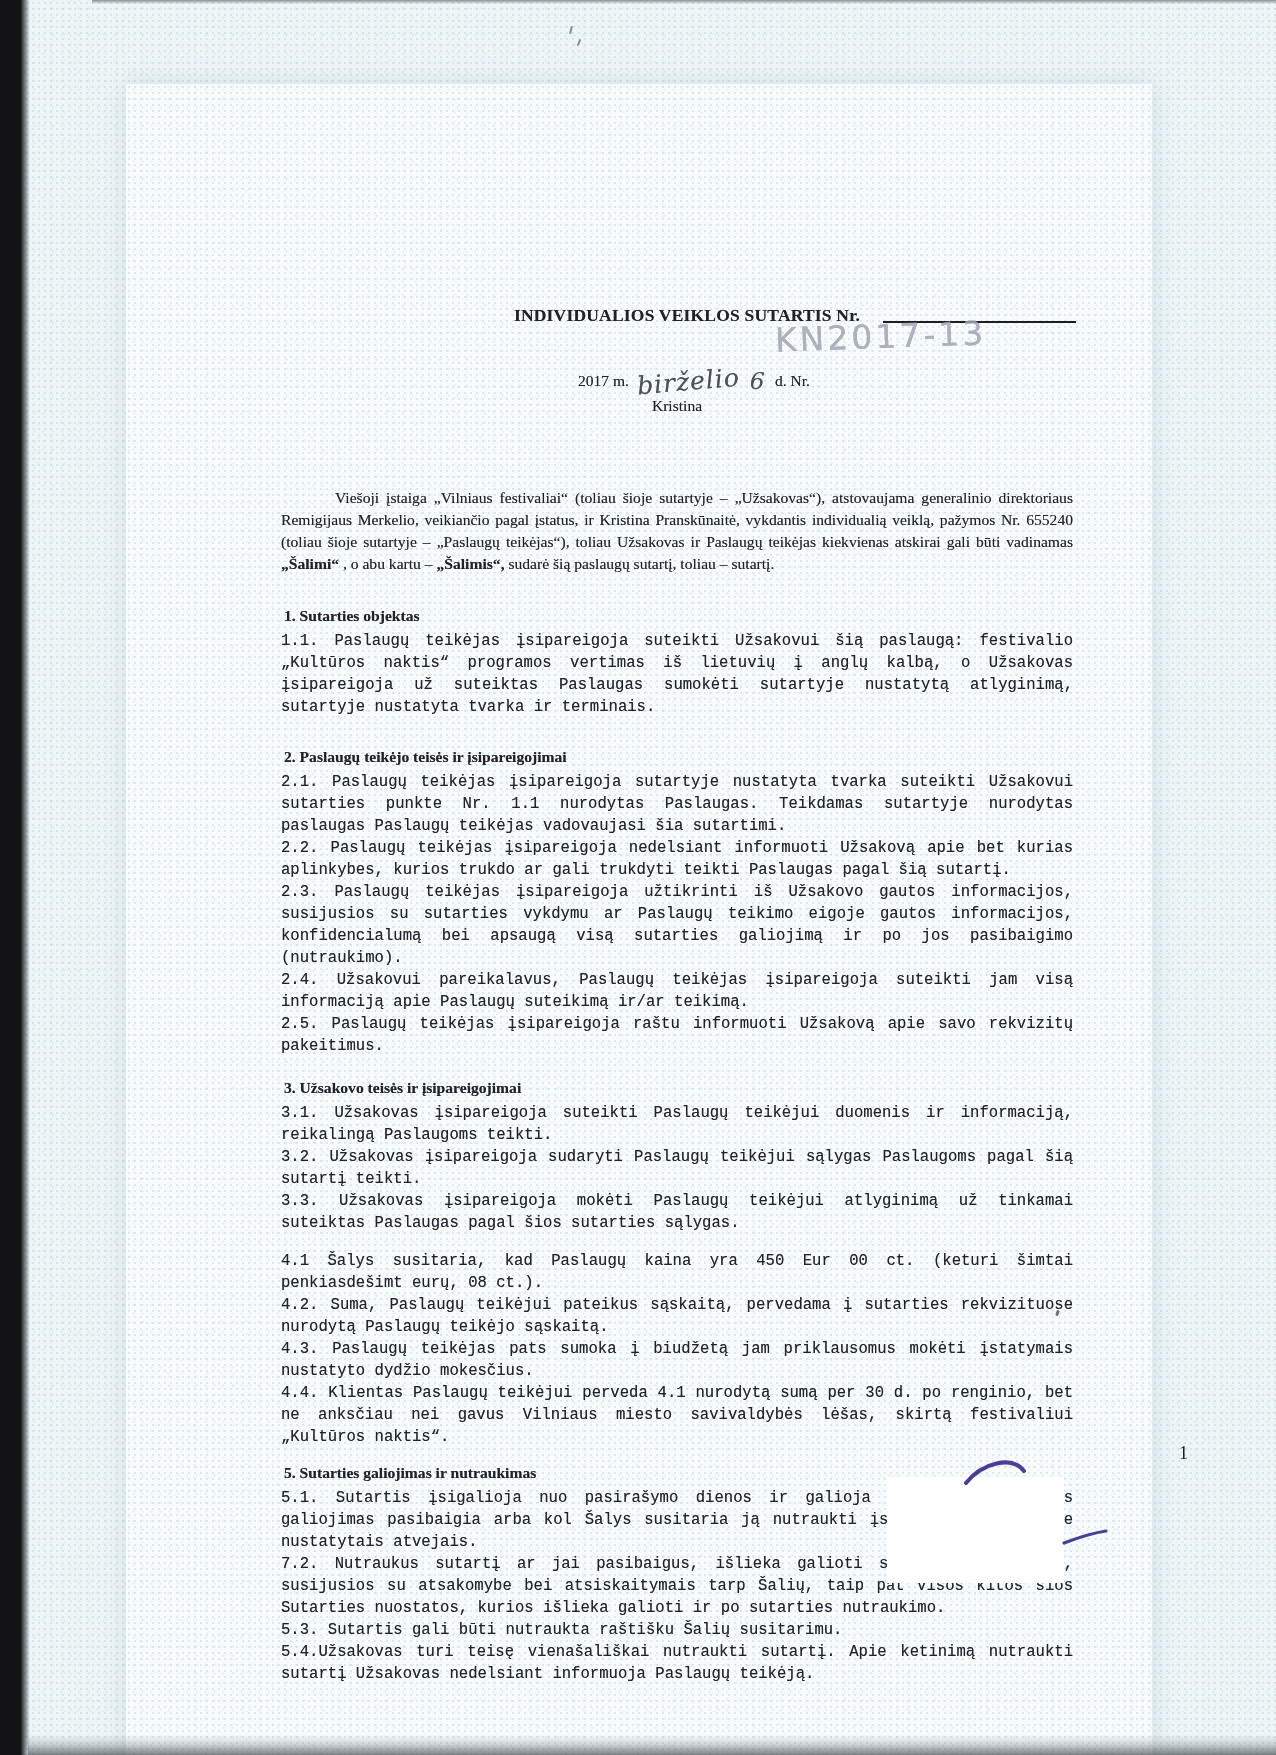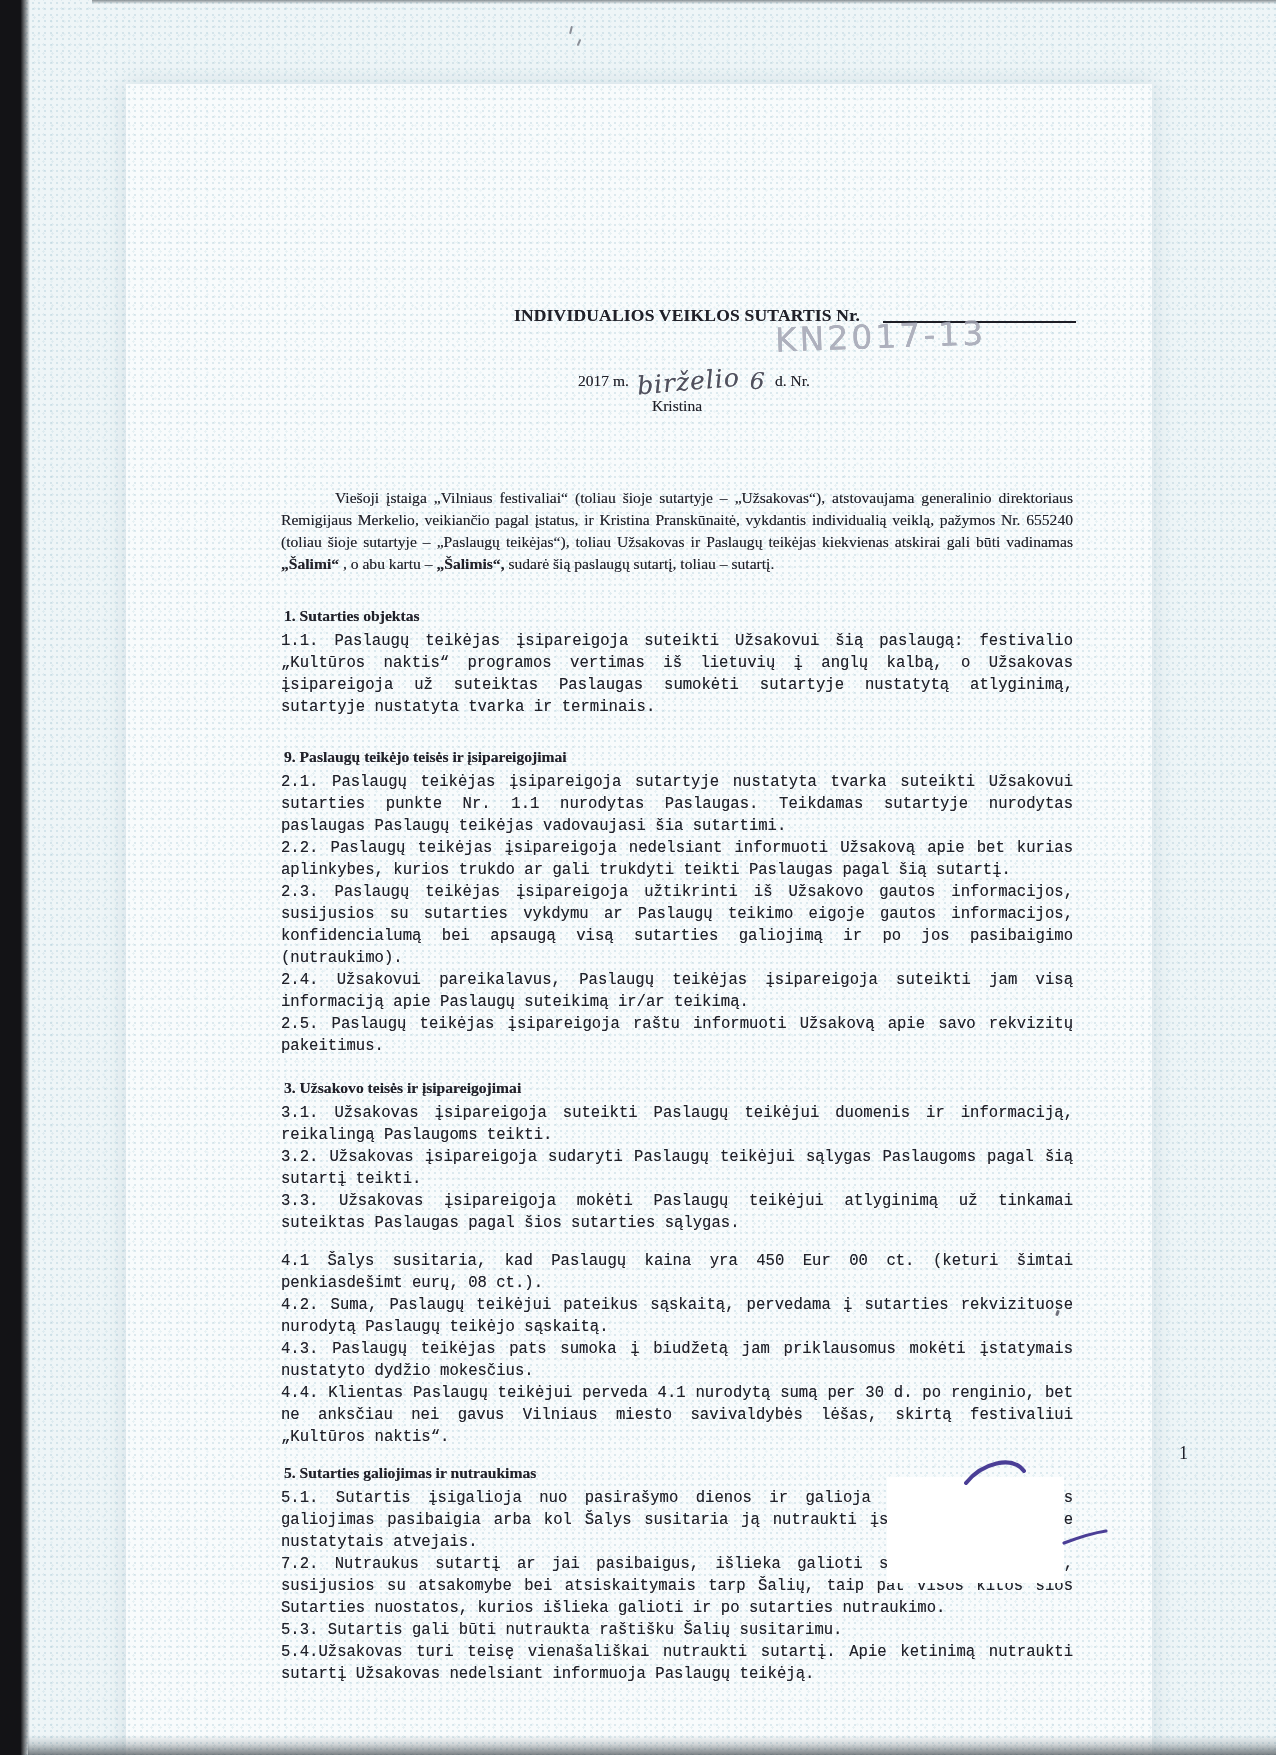--- a/index.html
+++ b/index.html
@@ -90,21 +90,21 @@
     <p class="place">Kristina</p>
 
     <p class="intro"><span>Viešoji įstaiga „Vilniaus festivaliai“ (toliau šioje sutartyje – „Užsakovas“), atstovaujama generalinio direktoriaus Remigijaus Merkelio, veikiančio pagal įstatus, ir Kristina Pranskūnaitė, vykdantis individualią veiklą, pažymos Nr. 655240 (toliau šioje sutartyje – „Paslaugų teikėjas“), toliau Užsakovas ir Paslaugų teikėjas kiekvienas atskirai gali būti vadinamas </span><span class="b">„Šalimi“</span><span> , o abu kartu – </span><span class="b">„Šalimis“,</span><span> sudarė šią paslaugų sutartį, toliau – sutartį.</span></p>
 
     <div>
         <section class="sec sec0">
           <p class="sec-heading">1. Sutarties objektas</p>
           <p class="clause">1.1. Paslaugų teikėjas įsipareigoja suteikti Užsakovui šią paslaugą: festivalio „Kultūros naktis“ programos vertimas iš lietuvių į anglų kalbą, o Užsakovas įsipareigoja už suteiktas Paslaugas sumokėti sutartyje nustatytą atlyginimą, sutartyje nustatyta tvarka ir terminais.</p>
         </section>
         <section class="sec sec1">
-          <p class="sec-heading">9. Paslaugų teikėjo teisės ir įsipareigojimai</p>
+          <p class="sec-heading">2. Paslaugų teikėjo teisės ir įsipareigojimai</p>
           <p class="clause">2.1. Paslaugų teikėjas įsipareigoja sutartyje nustatyta tvarka suteikti Užsakovui sutarties punkte Nr. 1.1 nurodytas Paslaugas. Teikdamas sutartyje nurodytas paslaugas Paslaugų teikėjas vadovaujasi šia sutartimi.</p>
           <p class="clause">2.2. Paslaugų teikėjas įsipareigoja nedelsiant informuoti Užsakovą apie bet kurias aplinkybes, kurios trukdo ar gali trukdyti teikti Paslaugas pagal šią sutartį.</p>
           <p class="clause">2.3. Paslaugų teikėjas įsipareigoja užtikrinti iš Užsakovo gautos informacijos, susijusios su sutarties vykdymu ar Paslaugų teikimo eigoje gautos informacijos, konfidencialumą bei apsaugą visą sutarties galiojimą ir po jos pasibaigimo (nutraukimo).</p>
           <p class="clause">2.4. Užsakovui pareikalavus, Paslaugų teikėjas įsipareigoja suteikti jam visą informaciją apie Paslaugų suteikimą ir/ar teikimą.</p>
           <p class="clause">2.5. Paslaugų teikėjas įsipareigoja raštu informuoti Užsakovą apie savo rekvizitų pakeitimus.</p>
         </section>
         <section class="sec sec2">
           <p class="sec-heading">3. Užsakovo teisės ir įsipareigojimai</p>
           <p class="clause">3.1. Užsakovas įsipareigoja suteikti Paslaugų teikėjui duomenis ir informaciją, reikalingą Paslaugoms teikti.</p>
           <p class="clause">3.2. Užsakovas įsipareigoja sudaryti Paslaugų teikėjui sąlygas Paslaugoms pagal šią sutartį teikti.</p>

